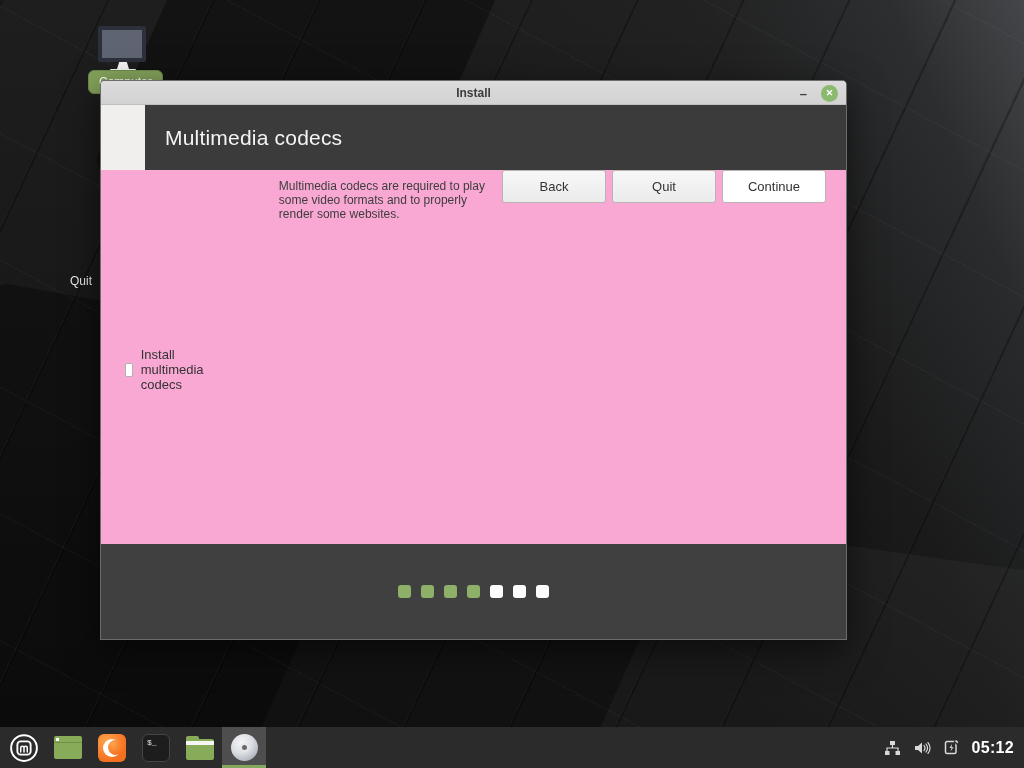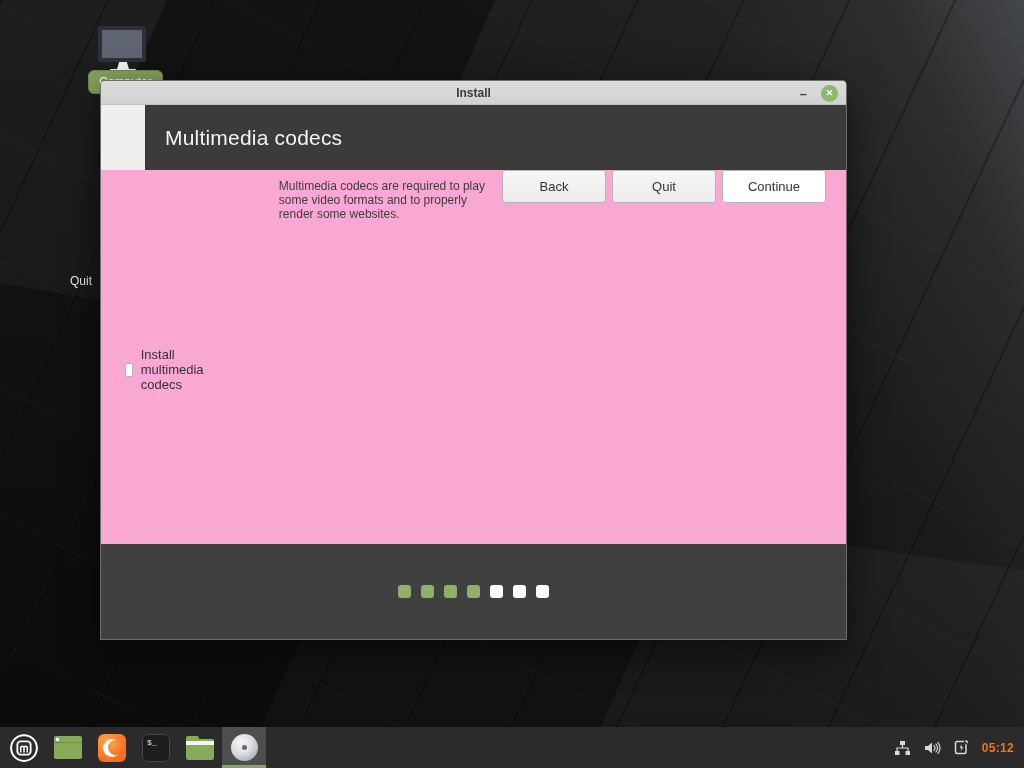--- a/index.html
+++ b/index.html
@@ -93,21 +93,21 @@
     border-radius:2px 2px 0 0; }
   .folder-icon::after { content:""; position:absolute; left:0; top:2px; width:100%; height:4px; background:#f5f5f5; }
 
   .cd-icon { width:27px; height:27px; border-radius:50%;
     background:radial-gradient(circle at 38% 32%, #f5f5f5, #d9dde2 45%, #b9bec5 70%, #9aa0a8); position:relative; }
   .cd-icon::after { content:""; position:absolute; left:9px; top:9px; width:9px; height:9px; border-radius:50%;
     background:#6a6a6a; border:2px solid #e8e8e8; box-sizing:border-box; }
 
   .tb-right { margin-left:auto; display:flex; align-items:center; gap:13px; padding-right:10px; }
   .tray-icon { display:flex; align-items:center; justify-content:center; cursor:pointer; }
-  .clock { color:#f97316; font-size:12px; font-weight:bold; letter-spacing:0.3px; cursor:pointer; }
+  .clock { color:#ffffff; font-size:16px; font-weight:bold; letter-spacing:0.3px; cursor:pointer; }
 </style>
 </head>
 <body>
 
 <div class="desktop-bg"></div>
 <div class="facet-patch-c"></div>
 <div class="facet-patch-a"></div>
 <div class="facet-patch-b"></div>
 <div class="desktop-facets"></div>
 

